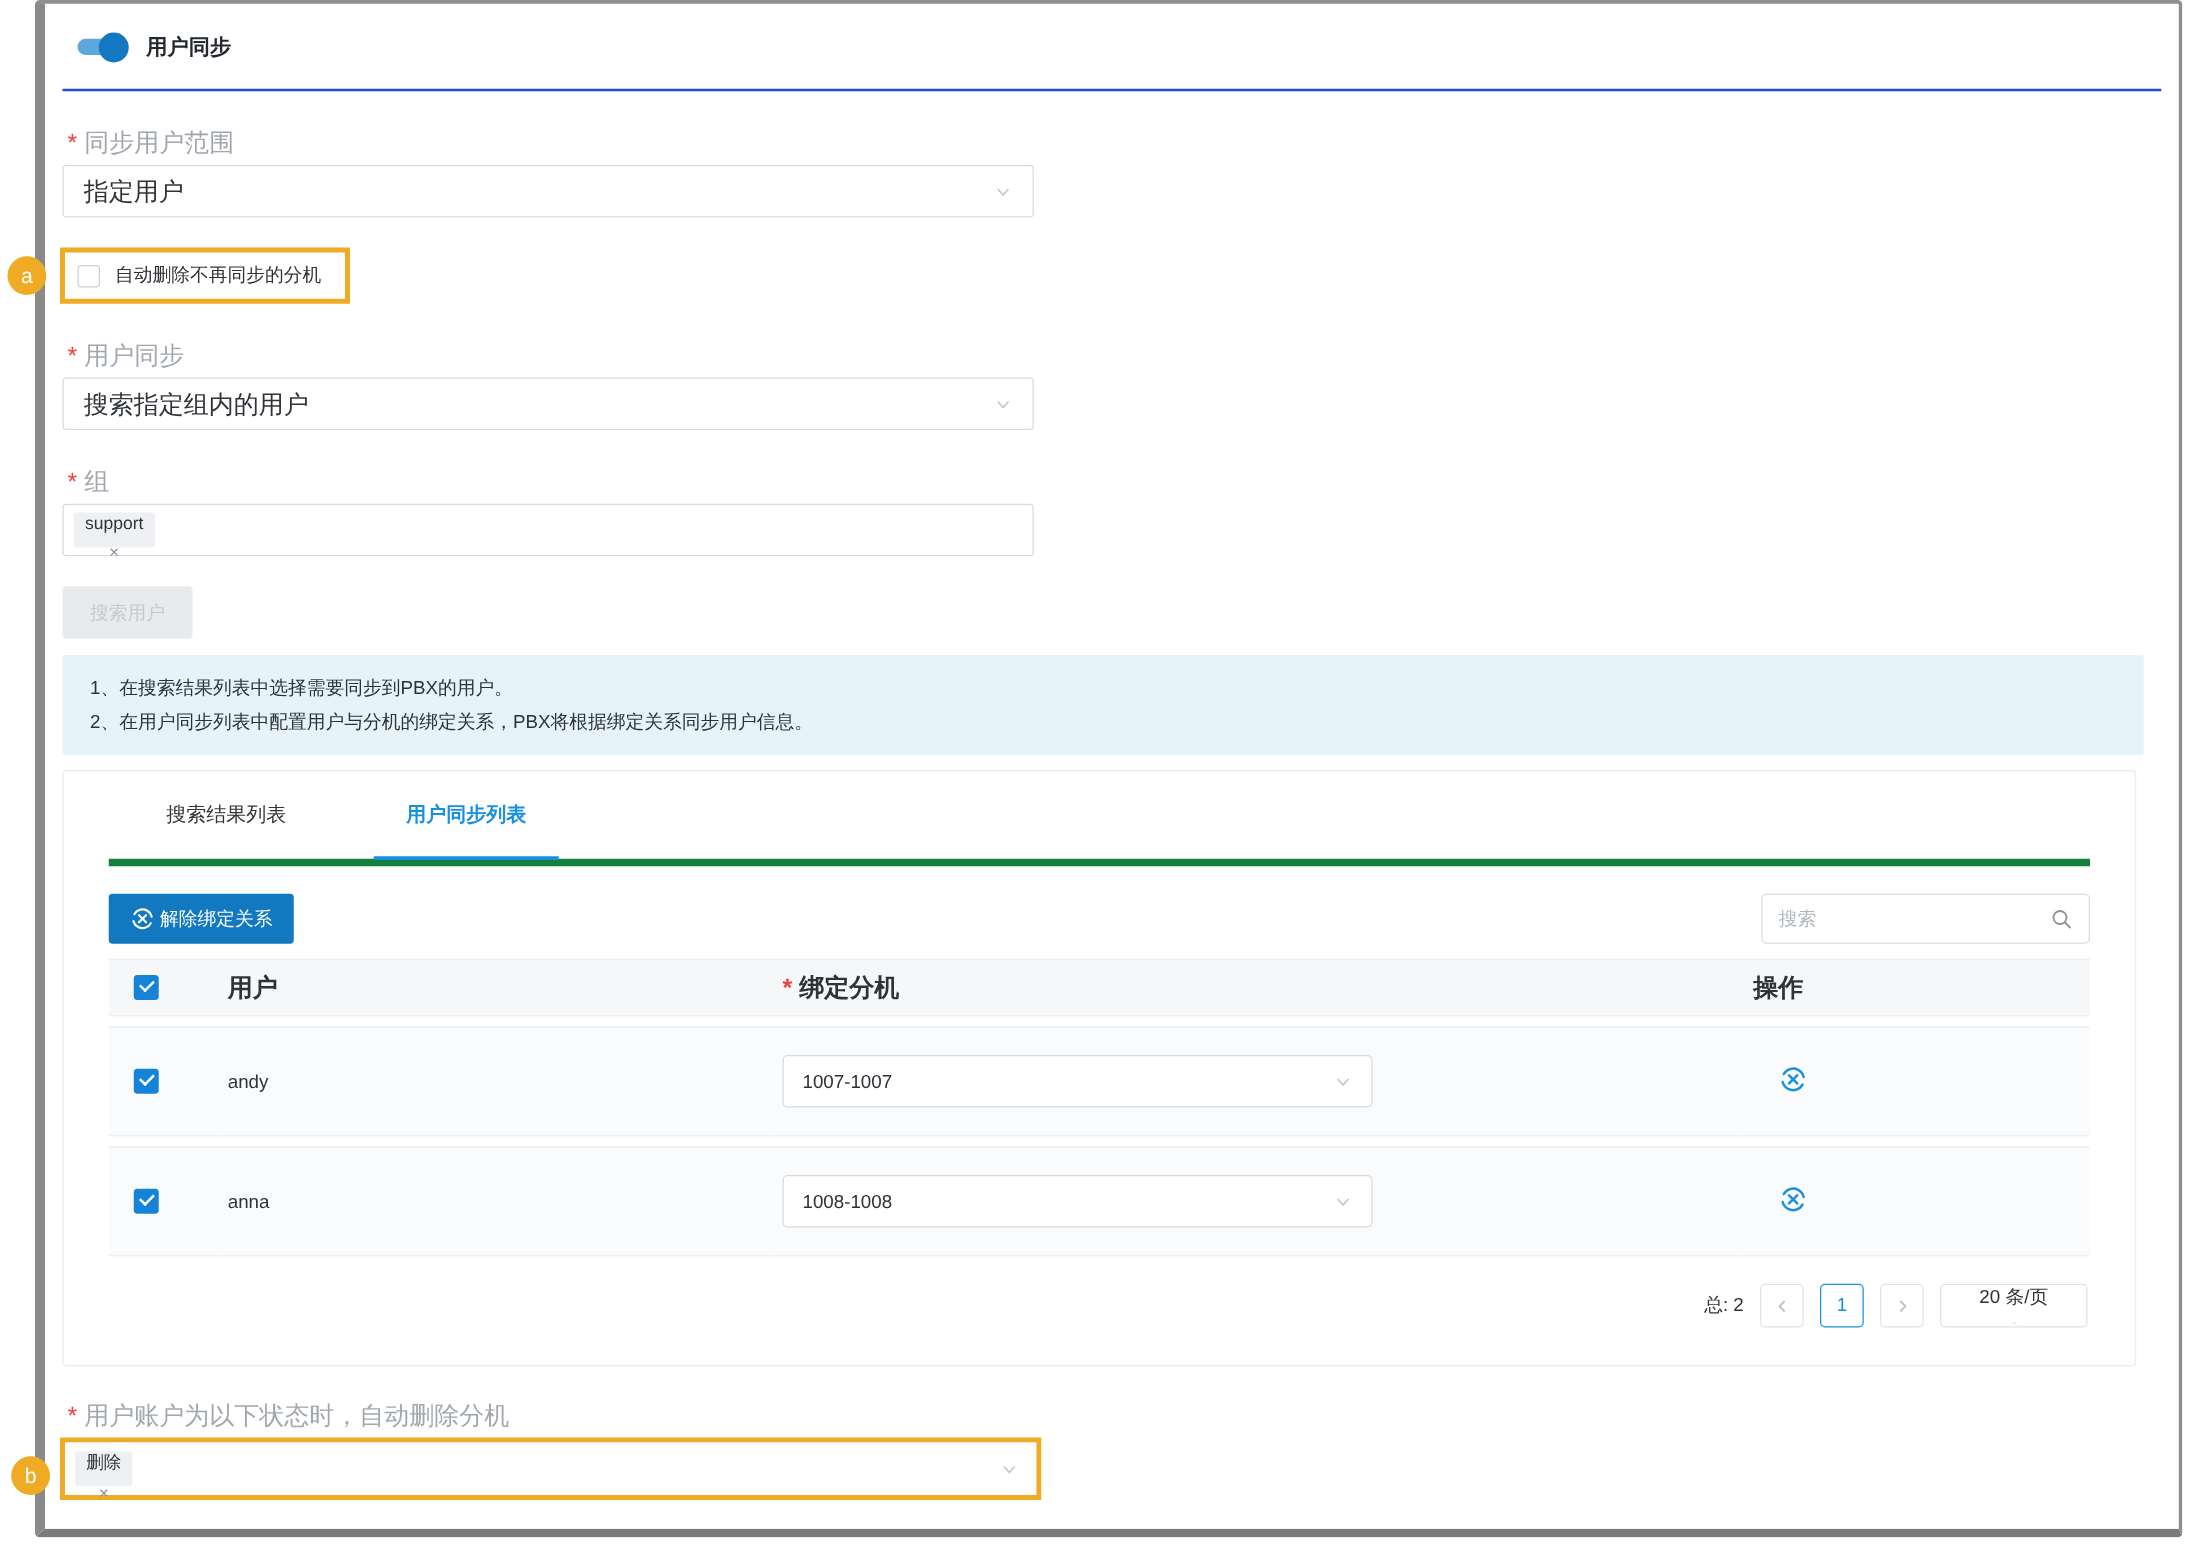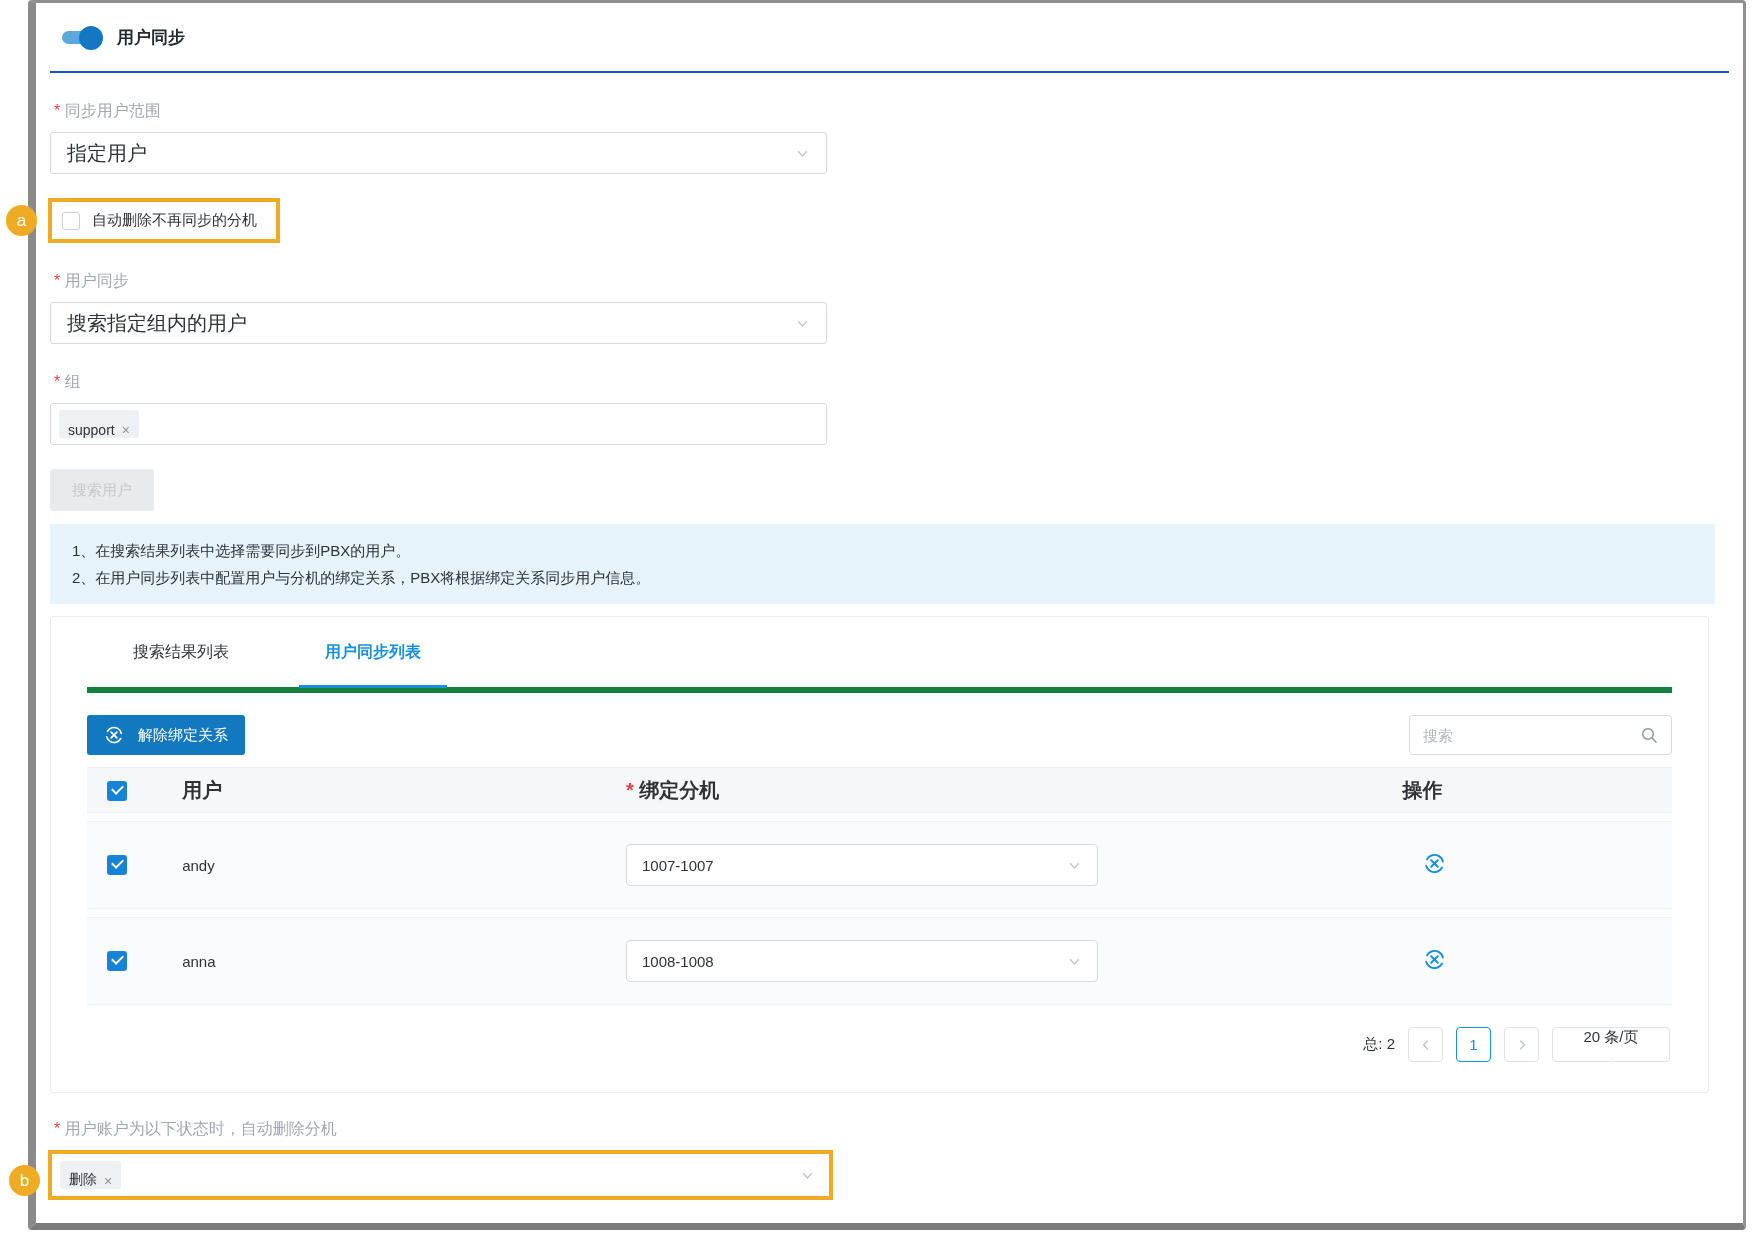--- a/index.html
+++ b/index.html
@@ -17,39 +17,39 @@
   
   .header { height:70px; display:flex; align-items:center; gap:17px;
     padding-left:12px; border-bottom:2px solid #1d4ed8; }
   .toggle { position:relative; width:38px; height:13px; border-radius:7px;
     background:#5ca8dc; cursor:pointer; }
   .toggle .thumb { position:absolute; right:-3px; top:-5px; width:24px;
     height:24px; border-radius:50%; background:#1377c2; }
   .page-title { font-size:17px; font-weight:700; color:#24292f; }
 
   
-  .form-label { margin:28px 0 13px 4px; font-size:16px; color:#a2a7af; height:18px; }
+  .form-label { margin:28px 0 13px 4px; font-size:20px; color:#a2a7af; height:18px; }
   .req::before { content:"* "; color:#f23c3c; }
   .select { width:777px; height:42px; border:1px solid #d7dade; border-radius:3px;
     background:#fff; display:flex; align-items:center; justify-content:space-between;
     padding:0 16px; font-size:20px; color:#2f3338; cursor:pointer; }
   .chev { flex:0 0 auto; }
 
   .hl { border:4px solid #f0ab24; background:#fff; }
   .hl-a { display:inline-flex; align-items:center; gap:12px; margin-top:24px;
     margin-left:-2px; padding:9px 19px 9px 10px; }
   .cb-empty { width:18px; height:18px; border:1px solid #ccd0d5; border-radius:3px;
     background:#fff; cursor:pointer; flex:0 0 auto; }
   .cb-label { font-size:15px; color:#2f3338; }
 
   .tag-input { width:777px; height:42px; border:1px solid #d7dade; border-radius:3px;
     display:flex; align-items:center; padding:0 8px; background:#fff; }
-  .tag { display:inline-flex; align-items:flex-end; gap:7px; height:28px;
+  .tag { display:inline-flex; align-items:center; gap:7px; height:28px;
     background:#eef0f4; border-radius:3px; padding:0 9px; font-size:14px;
-    color:#2f3338; }
+    color:#2f3338;flex-direction:column; }
   .tag .x { color:#8d9299; font-size:14px; cursor:pointer; }
 
   .btn-disabled { margin-top:24px; width:104px; height:42px; background:#e9eaec;
     color:#c6c9ce; font-size:15px; border:none; border-radius:3px;
     display:flex; align-items:center; justify-content:center; }
 
   .info-box { margin-top:13px; margin-right:14px; background:#e7f3fb;
     border-radius:2px; padding:13px 22px; font-size:15px; line-height:27px;
     color:#2d3238; }
 
@@ -59,21 +59,21 @@
   .tabbar { display:flex; gap:44px; padding-left:20px; height:76px;
     border-bottom:6px solid #15803d; }
   .tab { position:relative; display:flex; align-items:center; padding:0 26px;
     font-size:16px; color:#303338; cursor:pointer; }
   .tab.active { color:#1890e0; font-weight:700; }
   .tab.active::after { content:""; position:absolute; left:0; right:0;
     bottom:-1px; height:3px; background:#1890e0; }
 
   .toolbar { display:flex; justify-content:space-between; align-items:center;
     margin-top:22px; }
-  .btn-primary { display:flex; align-items:center; gap:14px; height:40px;
+  .btn-primary { display:flex; align-items:center; gap:4px; height:40px;
     padding:0 17px; background:#1278bf; color:#fff; font-size:15px;
     border:none; border-radius:3px; cursor:pointer; }
   .search-box { width:263px; height:40px; border:1px solid #d7dade;
     border-radius:4px; display:flex; align-items:center; padding:0 13px;
     background:#fff; }
   .search-box input { flex:1; border:none; outline:none; font-size:15px;
     color:#2f3338; font-family:inherit; background:transparent; }
   .search-box input::placeholder { color:#b3b8be; }
 
   table.grid { width:100%; border-collapse:separate; border-spacing:0 8px;

